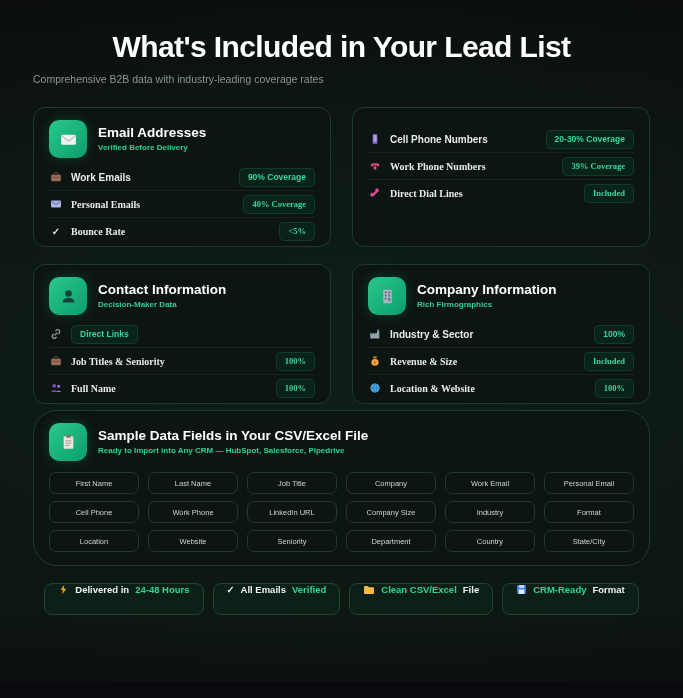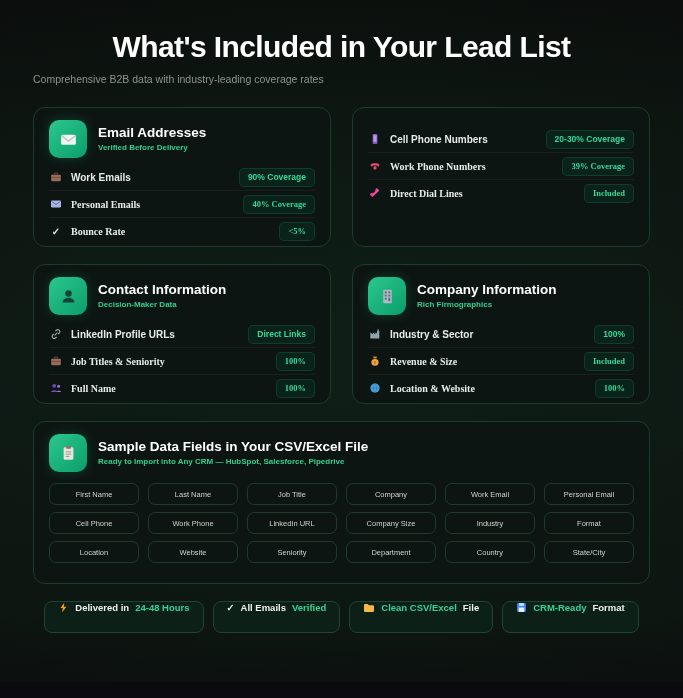--- a/index.html
+++ b/index.html
@@ -40,21 +40,21 @@
   .row { display:flex; align-items:center; height:26px; }
   .row + .row { border-top:1px solid rgba(255,255,255,0.05);font-family:Liberation Serif, serif; }
   .ric { width:14px; display:flex; justify-content:center; align-items:center; margin-right:8px; flex:0 0 auto; }
   .check-glyph { color:#dfe5e2; font-size:10px; font-weight:bold; }
   .rlabel { color:#e7ebe9; font-size:10px; font-weight:bold; flex:1; }
   .rbadge {
     color:#35d79b; background:#0a231a; border:1px solid rgba(53,215,155,0.14);
     font-size:8.5px; font-weight:bold; padding:3.5px 8px; border-radius:5px; white-space:nowrap;
   }
 
-  .big-card { margin-top:17px; height:auto; padding-bottom:20px; }
+  .big-card { margin-top:6px; height:auto; padding-bottom:13px;border-radius:24px; }
   .chips { display:grid; grid-template-columns:repeat(6,1fr); gap:7px 9px; margin-top:11px; }
   .chip {
     height:20px; display:flex; align-items:center; justify-content:center;
     background:rgba(12,22,17,0.75); border:1px solid #1d3a2b; border-radius:7px;
     color:#ccd4cf; font-size:7.5px; white-space:nowrap;
   }
 
   .badges { display:flex; justify-content:center; gap:9px; margin-top:17px; }
   .fbadge {
     display:flex; align-items:flex-start; gap:6px; height:30px; padding:0 13px;
@@ -174,21 +174,20 @@
         <div class="row">
           <span class="ric">
                 <svg width="12" height="12" viewBox="0 0 12 12">
                   <g stroke="#9aa5a0" stroke-width="1.2" fill="none">
                     <path d="M4.6 7.4 L7.4 4.6"></path>
                     <path d="M5.4 3.2 L6.6 2 a2 2 0 0 1 2.8 2.8 L8.2 6"></path>
                     <path d="M6.6 8.8 L5.4 10 a2 2 0 0 1 -2.8-2.8 L3.8 6"></path>
                   </g>
                 </svg>
               </span>
-          <span class="rlabel">LinkedIn Profile URLs</span>
           <span class="rbadge">Direct Links</span>
         </div>
         <div class="row">
           <span class="ric">
                 <svg width="12" height="12" viewBox="0 0 12 12">
                   <rect x="1.2" y="3.8" width="9.6" height="6.4" rx="1" fill="#9a6b5a"></rect>
                   <path d="M4.3 3.8 V2.8 a0.9 0.9 0 0 1 0.9-0.9 h1.6 a0.9 0.9 0 0 1 0.9 0.9 v1" stroke="#6e4b3e" stroke-width="1" fill="none"></path>
                   <rect x="1.2" y="6" width="9.6" height="1" fill="#7a5244"></rect>
                 </svg>
               </span>

